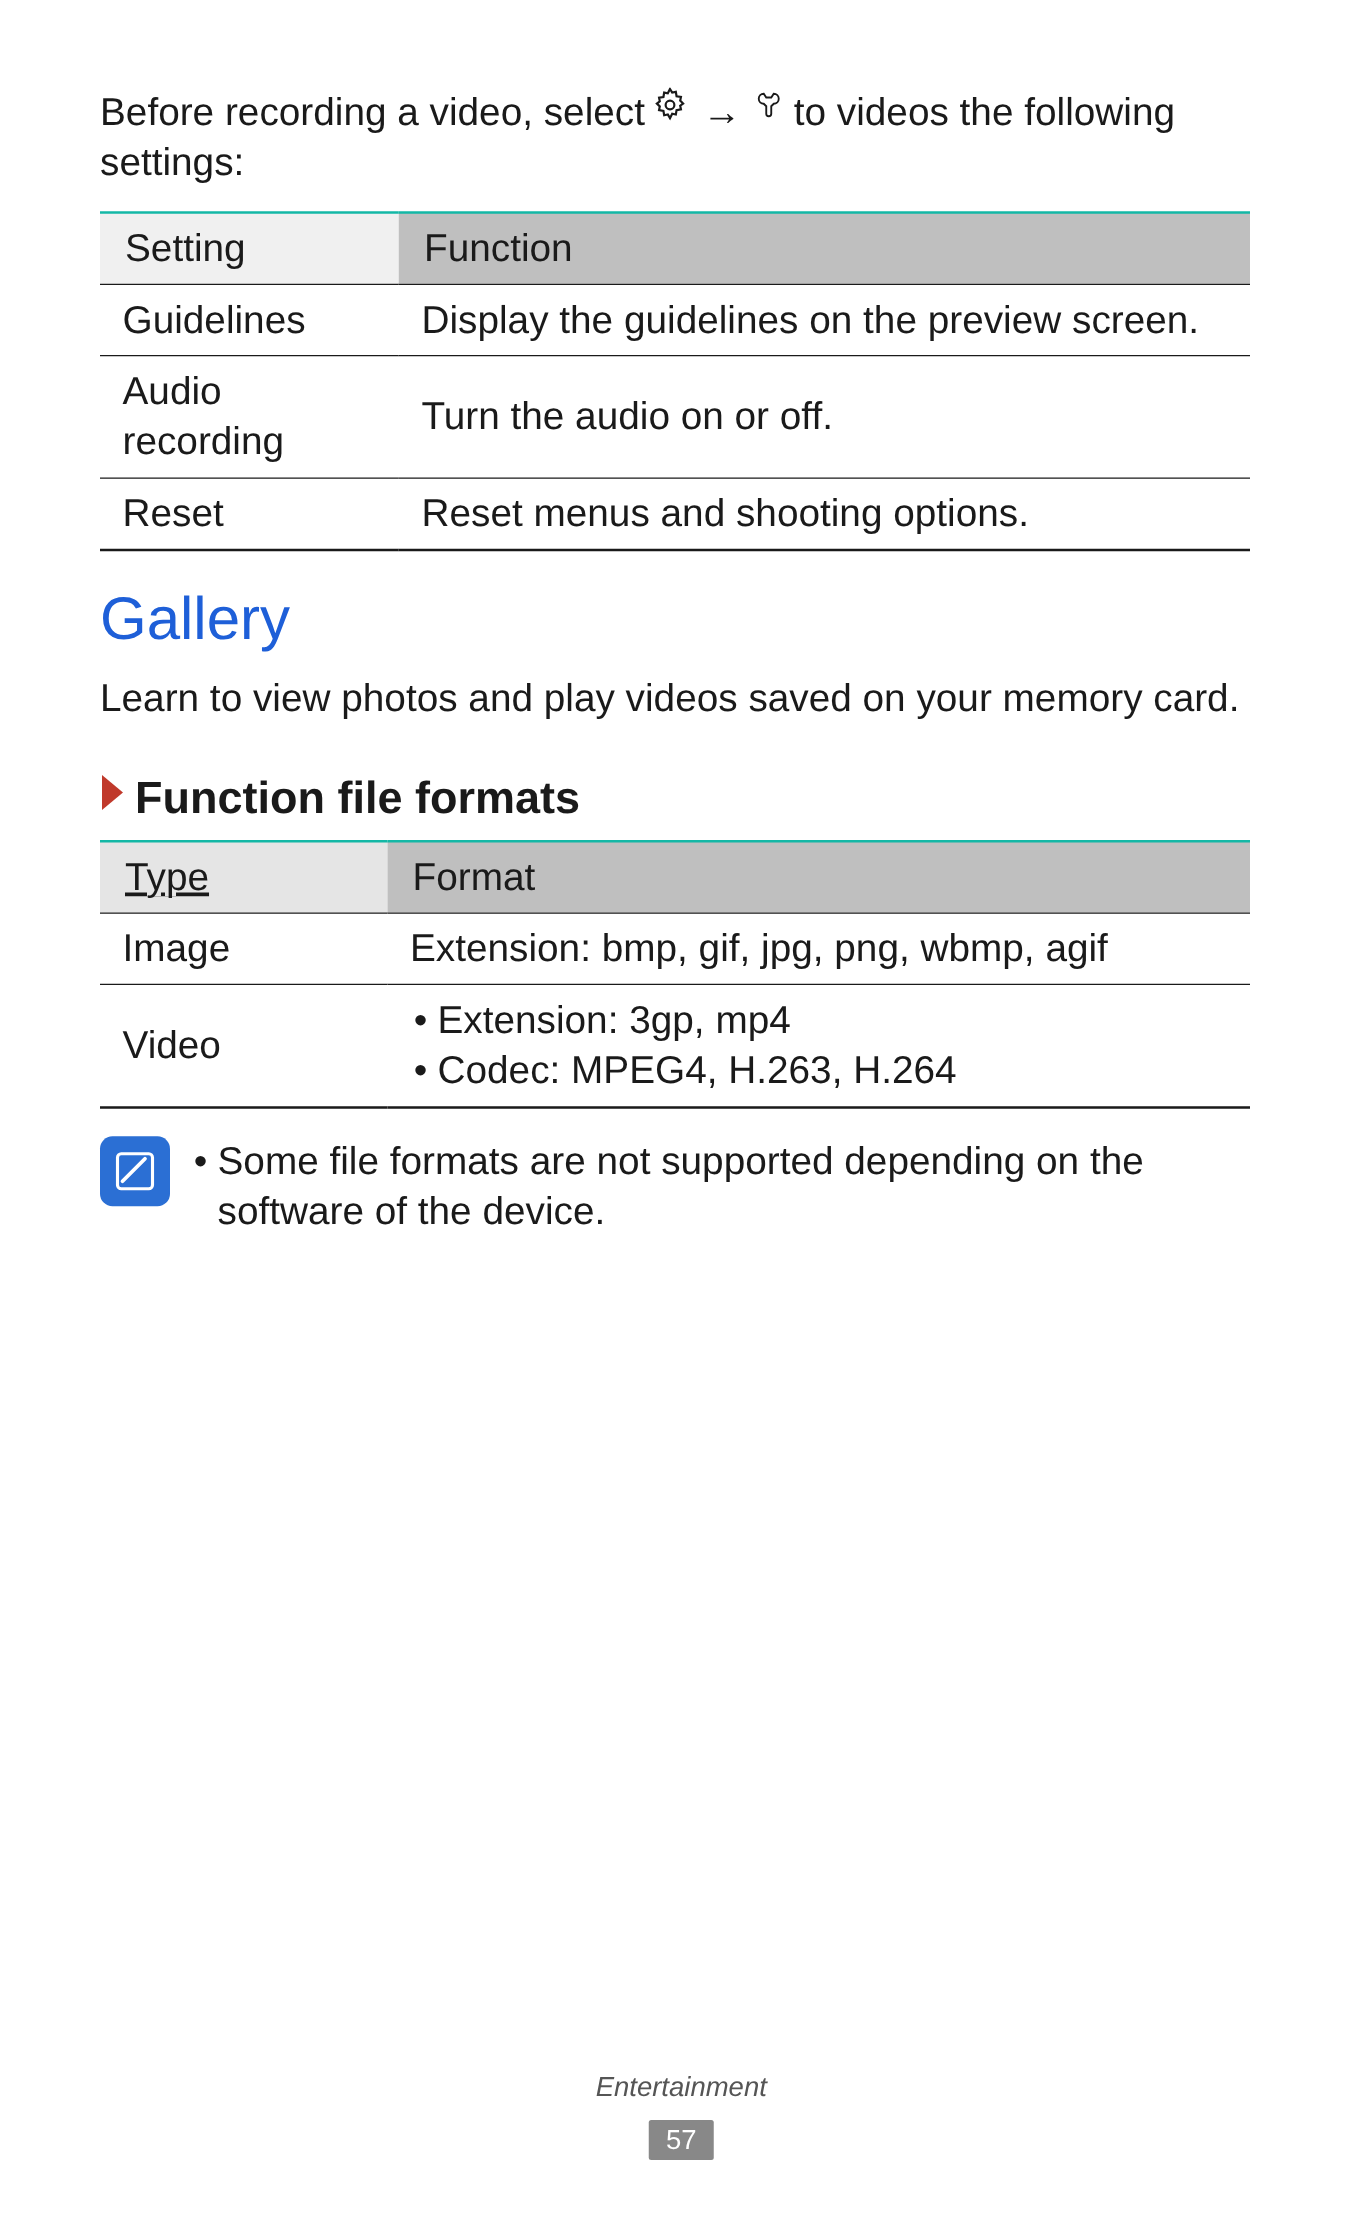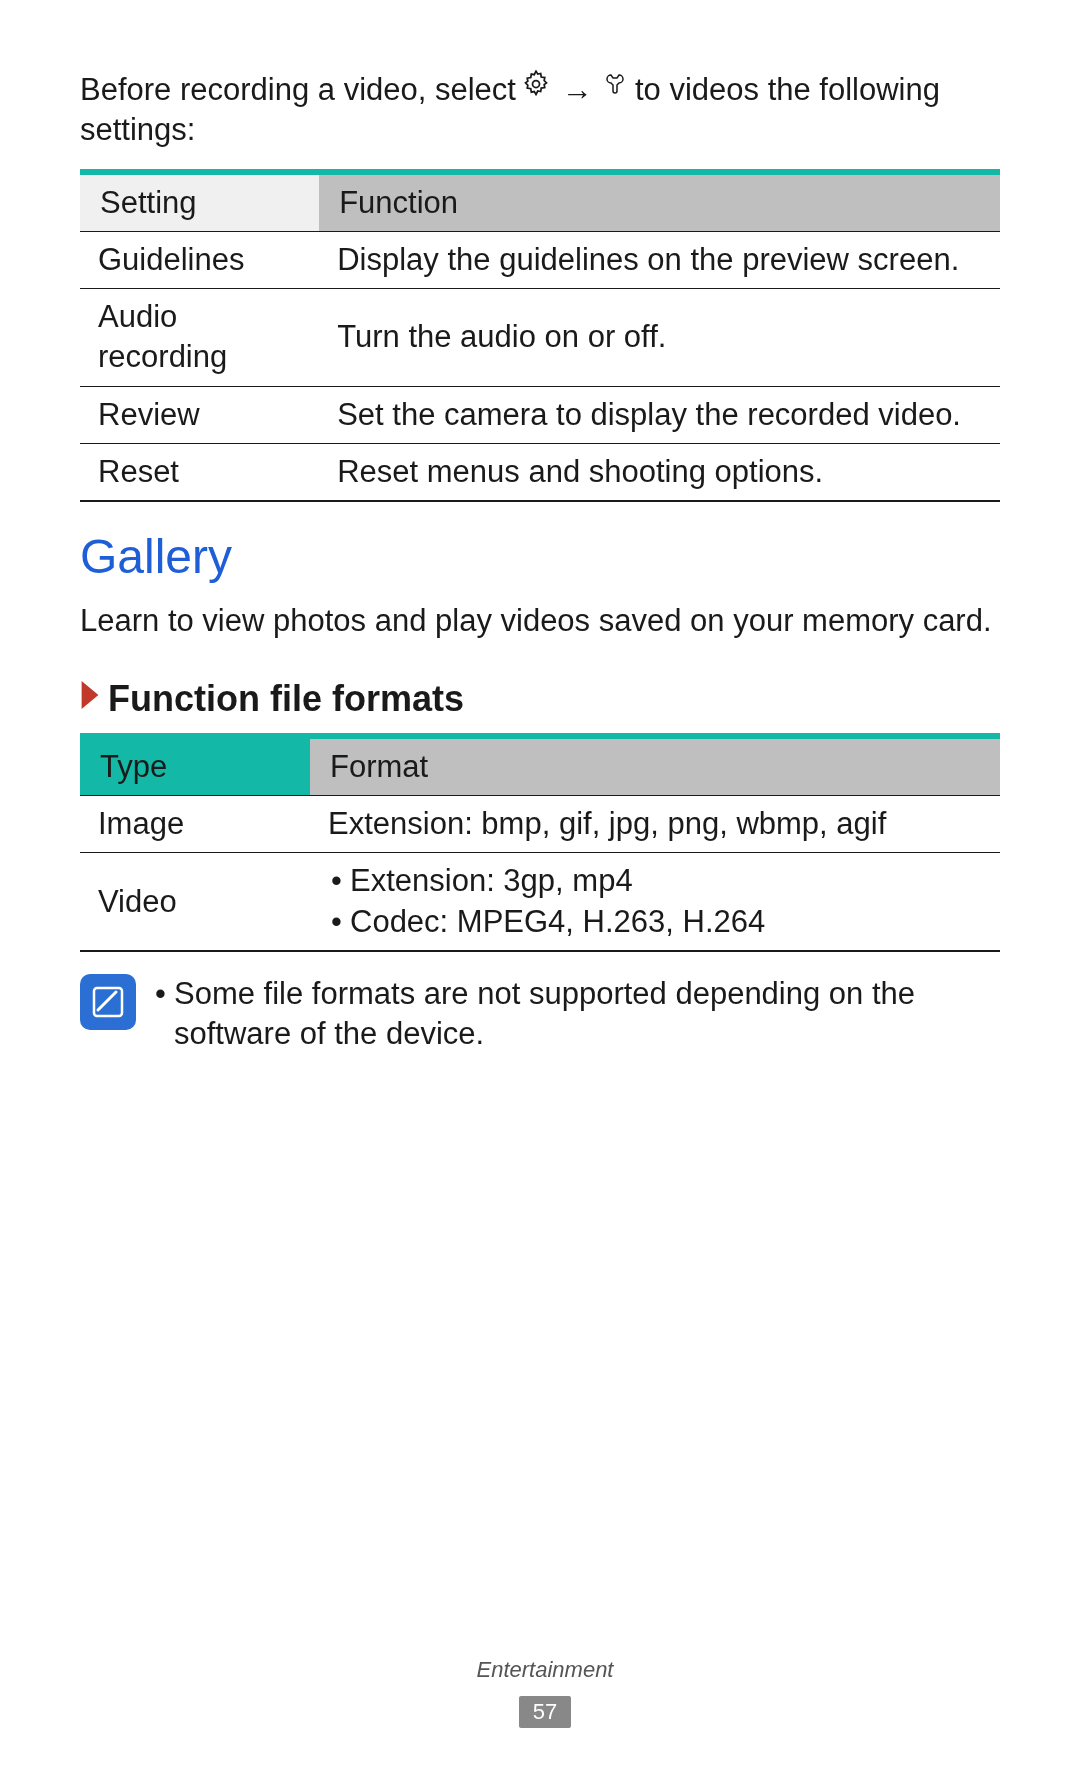--- a/index.html
+++ b/index.html
@@ -55,21 +55,21 @@
     
     table th, table td {
       text-align: left;
       padding: 8px 18px;
       font-weight: normal;
       vertical-align: middle;
     }
     
     table thead th {
       background: linear-gradient(to right, #f0f0f0 0%, #f0f0f0 26%, #bfbfbf 26%, #bfbfbf 100%);
-      border-top: 6px solid #14b8a6;
+      border-top: 2px solid #14b8a6;
       border-bottom: 1px solid #1a1a1a;
       padding-left: 20px;
     }
     
     table thead th:first-child {
       background: #f0f0f0;
     }
     
     table thead th:last-child {
       background: #bfbfbf;
@@ -114,21 +114,22 @@
       margin-right: 8px;
     }
     
     .subsection-title {
       font-size: 36px;
       font-weight: bold;
     }
     
     .table2 thead th:first-child {
       width: 25%;
-      background: #14b8a6;
+      background: #e5e5e5;
+      text-decoration: underline;
     }
     
     .table2 thead th:last-child {
       width: 75%;
       background: #bfbfbf;
     }
     
     .bullet-list {
       list-style: none;
       padding-left: 0;
@@ -241,24 +242,20 @@
   <tbody>
     <tr>
       <td>Guidelines</td>
       <td>Display the guidelines on the preview screen.</td>
     </tr>
     <tr>
       <td>Audio recording</td>
       <td>Turn the audio on or off.</td>
     </tr>
     <tr>
-      <td>Review</td>
-      <td>Set the camera to display the recorded video.</td>
-    </tr>
-    <tr>
       <td>Reset</td>
       <td>Reset menus and shooting options.</td>
     </tr>
   </tbody>
 </table>
 
 <h1 class="section-title">Gallery</h1>
 <p class="section-desc">Learn to view photos and play videos saved on your memory card.</p>
 
 <div class="subsection">

